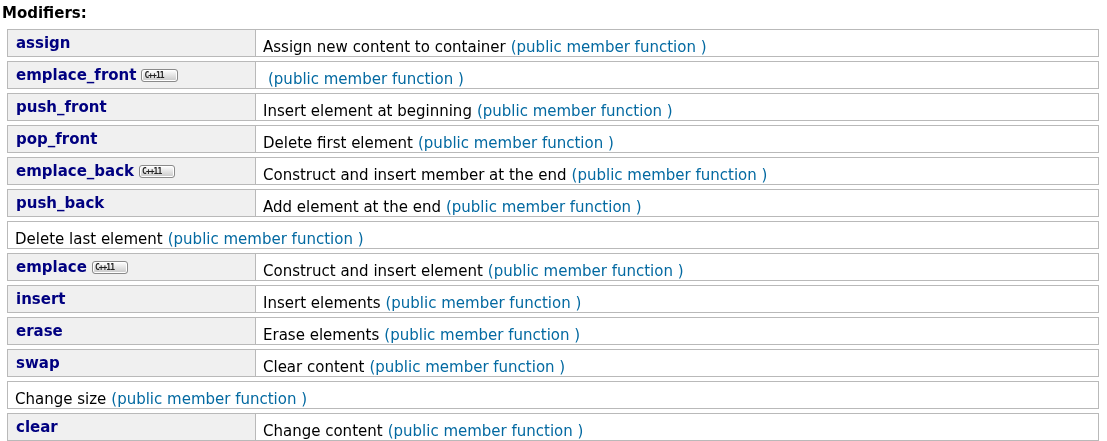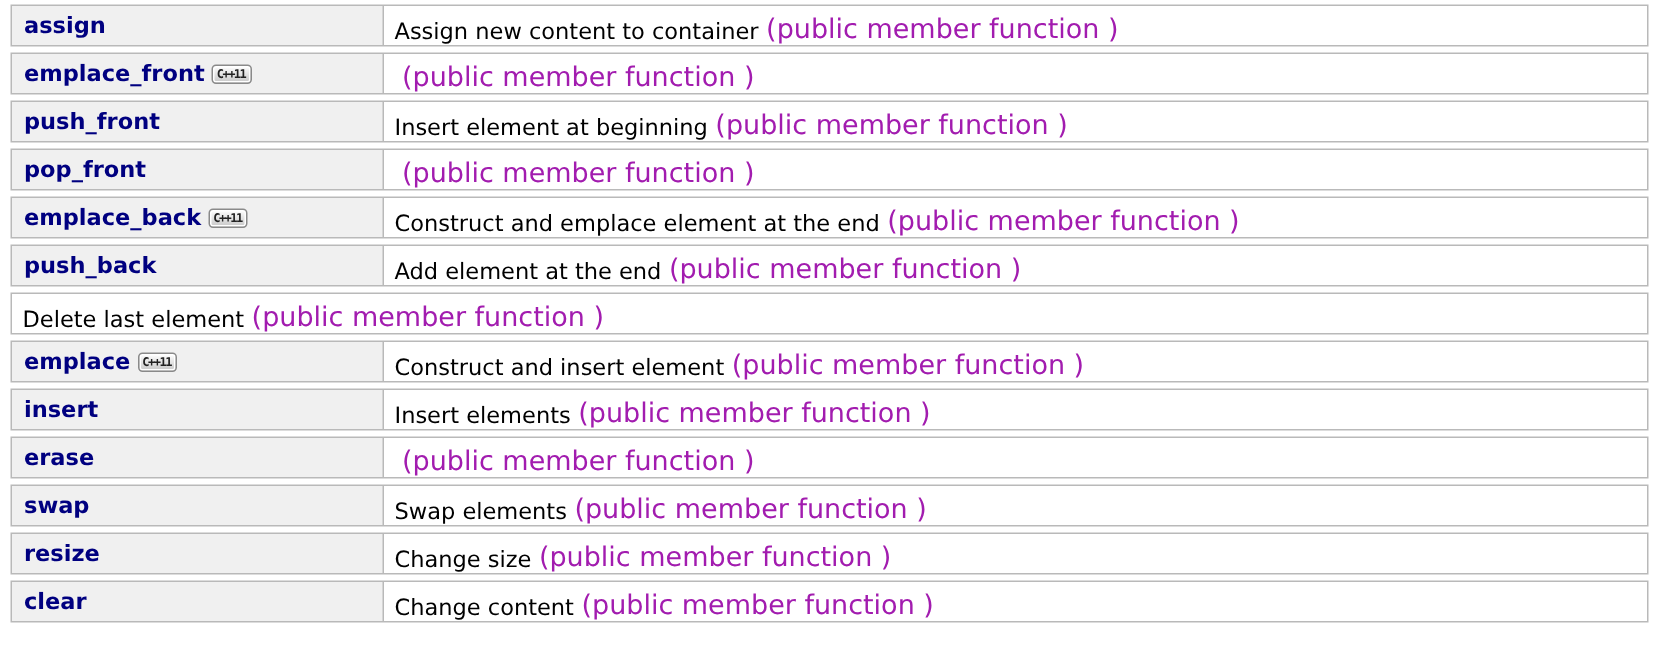--- a/index.html
+++ b/index.html
@@ -57,49 +57,50 @@
   .badge {
     display: inline-block;
     font-size: 8px;
     font-weight: bold;
     font-family: "DejaVu Sans Mono", "Liberation Mono", monospace;
     letter-spacing: -1px;
     color: #222222;
     background: linear-gradient(#ffffff, #c8c8c8);
     border: 1px solid #8a8a8a;
     border-radius: 3px;
-    padding: 1px 3px 1px 2px;
+    padding: 1px 13px 1px 2px;
     line-height: 9px;
     box-shadow: inset 0 0 0 1px #ffffff;
     white-space: nowrap;
   }
   .badge:empty { display: none; }
   .mf-cell-right {
     flex: 1 1 auto;
     display: flex;
     align-items: flex-end;
     padding-left: 7px;
     white-space: nowrap;
     overflow: hidden;
   }
   .mf-desc {
     color: #000000;
     font-size: 15px;
   }
   .mf-kind {
-    color: #a21caf;
-    font-size: 18px;
+    color: #0369a1;
+    font-size: 15px;
     margin-left: 5px;
     margin-top: 20px;
   }
 </style>
 </head>
 <body>
 
 <div class="page">
+  <div class="section-title">Modifiers:</div>
 
   <div class="mf-table">
 
     <div class="mf-row">
       <div class="mf-cell-left">
         <a class="mf-link">assign</a>
 
       </div>
       <div class="mf-cell-right">
         <span class="mf-desc">Assign new content to container</span>
@@ -127,31 +128,32 @@
         <span class="mf-kind">(public member function )</span>
       </div>
     </div>
 
     <div class="mf-row">
       <div class="mf-cell-left">
         <a class="mf-link">pop_front</a>
 
       </div>
       <div class="mf-cell-right">
+        <span class="mf-desc">Delete first element</span>
         <span class="mf-kind">(public member function )</span>
       </div>
     </div>
 
     <div class="mf-row">
       <div class="mf-cell-left">
         <a class="mf-link">emplace_back</a>
         <span class="badge">C++11</span>
       </div>
       <div class="mf-cell-right">
-        <span class="mf-desc">Construct and emplace element at the end</span>
+        <span class="mf-desc">Construct and insert member at the end</span>
         <span class="mf-kind">(public member function )</span>
       </div>
     </div>
 
     <div class="mf-row">
       <div class="mf-cell-left">
         <a class="mf-link">push_back</a>
 
       </div>
       <div class="mf-cell-right">
@@ -188,40 +190,37 @@
         <span class="mf-kind">(public member function )</span>
       </div>
     </div>
 
     <div class="mf-row">
       <div class="mf-cell-left">
         <a class="mf-link">erase</a>
 
       </div>
       <div class="mf-cell-right">
+        <span class="mf-desc">Erase elements</span>
         <span class="mf-kind">(public member function )</span>
       </div>
     </div>
 
     <div class="mf-row">
       <div class="mf-cell-left">
         <a class="mf-link">swap</a>
 
       </div>
       <div class="mf-cell-right">
-        <span class="mf-desc">Swap elements</span>
-        <span class="mf-kind">(public member function )</span>
-      </div>
-    </div>
-
-    <div class="mf-row">
-      <div class="mf-cell-left">
-        <a class="mf-link">resize</a>
-
-      </div>
+        <span class="mf-desc">Clear content</span>
+        <span class="mf-kind">(public member function )</span>
+      </div>
+    </div>
+
+    <div class="mf-row">
       <div class="mf-cell-right">
         <span class="mf-desc">Change size</span>
         <span class="mf-kind">(public member function )</span>
       </div>
     </div>
 
     <div class="mf-row">
       <div class="mf-cell-left">
         <a class="mf-link">clear</a>
 

